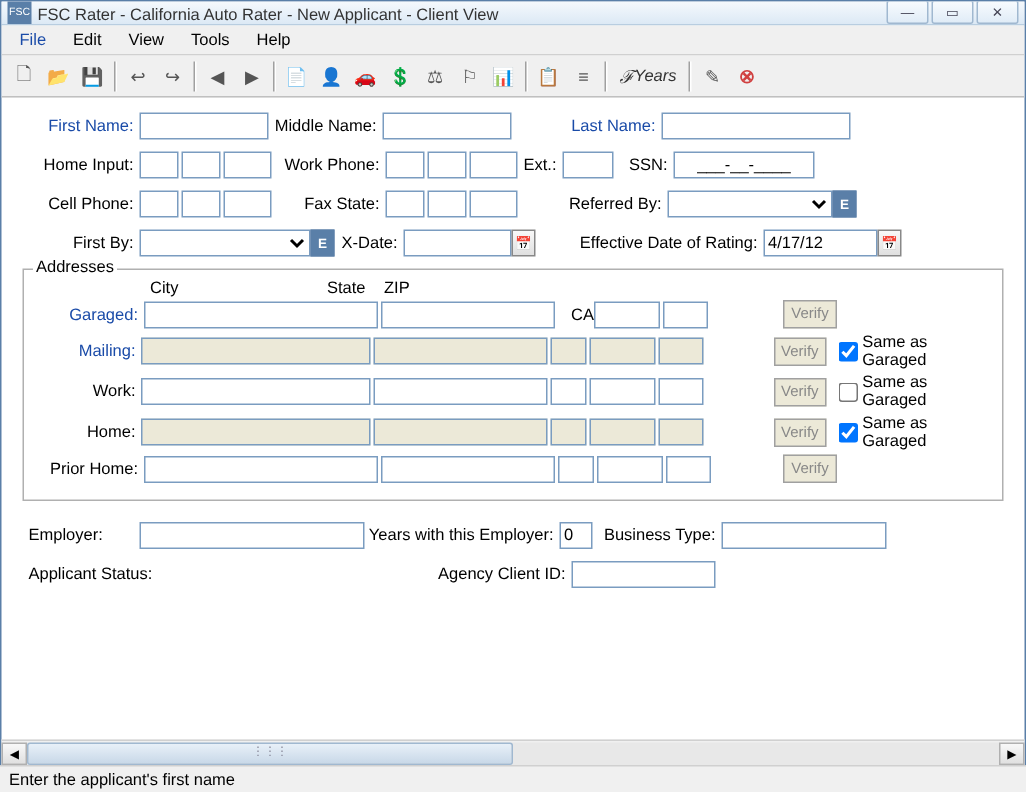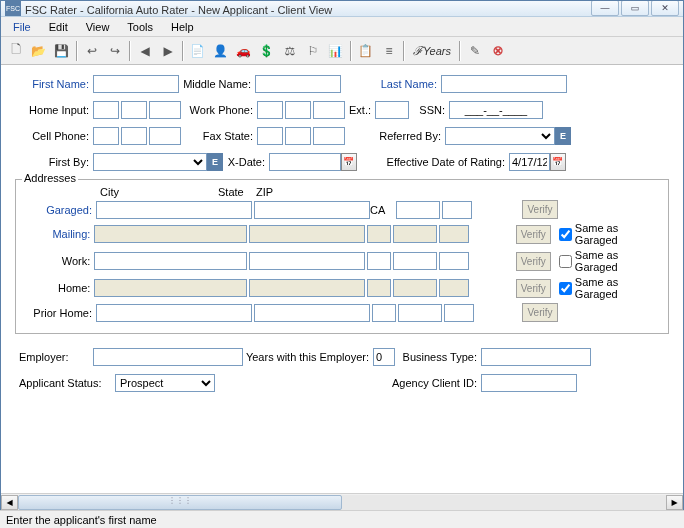--- a/index.html
+++ b/index.html
@@ -131,37 +131,37 @@
 
   <div class="row">
     <div class="lbl" style="width:78px">First By:</div>
     <select class="inp" style="width:114px"><option></option></select>
     <div class="sml-btn" style="background:#5a7fa8;color:#fff;border-color:#5a7fa8;font-weight:bold">E</div>
     <div class="lbl" style="width:46px">X-Date:</div>
     <input class="inp" style="width: 72px;">
     <div class="sml-btn">📅</div>
     <div style="width:22px"></div>
     <div class="lbl" style="width:130px;text-align:right">Effective Date of Rating:</div>
-    <input class="inp" style="width: 41px;" value="4/17/12">
+    <input class="inp" style="width: 76px;" value="4/17/12">
     <div class="sml-btn">📅</div>
   </div>
 
   <div class="fieldset">
     <div class="legend">Addresses</div>
     <div class="addr-head">
       <div style="width:118px">City</div>
       <div style="width:38px">State</div>
       <div style="width:50px">ZIP</div>
     </div>
 
     <div class="addr-row">
       <div class="lbl blue" style="width:74px">Garaged:</div>
       <input class="inp" style="width: 156px;">
       <input class="inp" style="width: 116px; margin-left: 2px;">
-      <div style="width:26px;text-align:left">CA</div>
+      <div style="width:26px;text-align:right">CA</div>
       <input class="inp" style="width: 44px;">
       <input class="inp" style="width: 30px; margin-left: 2px;">
       <div style="width:50px"></div>
       <button class="verify-btn">Verify</button>
     </div>
 
     <div class="addr-row">
       <div class="lbl blue" style="width:74px">Mailing:</div>
       <input class="inp ro" style="width: 156px;">
       <input class="inp ro" style="width: 116px; margin-left: 2px;">
@@ -216,23 +216,20 @@
     <div class="lbl" style="width:78px;text-align:left;padding-left:4px">Employer:</div>
     <input class="inp" style="width: 150px;">
     <div class="lbl" style="width:130px">Years with this Employer:</div>
     <input class="inp" style="width: 22px;" value="0">
     <div class="lbl" style="width:86px">Business Type:</div>
     <input class="inp" style="width: 110px;">
   </div>
 
   <div class="row">
     <div class="lbl" style="width:100px;text-align:left;padding-left:4px">Applicant Status:</div>
-    <select class="inp" style="width:100px">
-      <option>Prospect</option>
-    </select>
     <div style="width:172px"></div>
     <div class="lbl" style="width:94px">Agency Client ID:</div>
     <input class="inp" style="width: 96px;">
   </div>
 
 </div>
 
 <div class="scroll-h">
   <div class="scroll-btn">◀</div>
   <div class="scroll-track">

